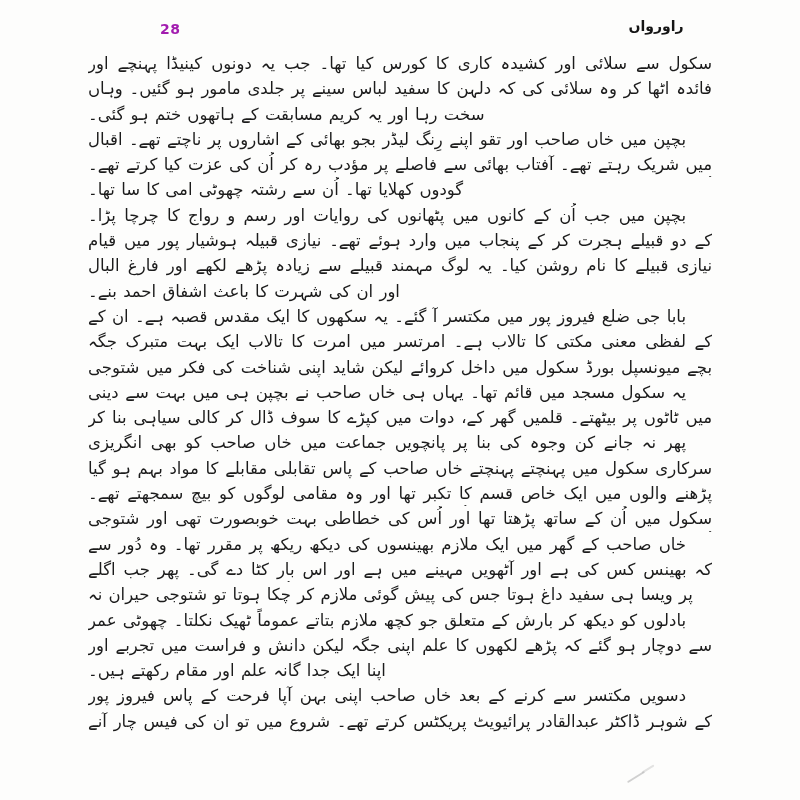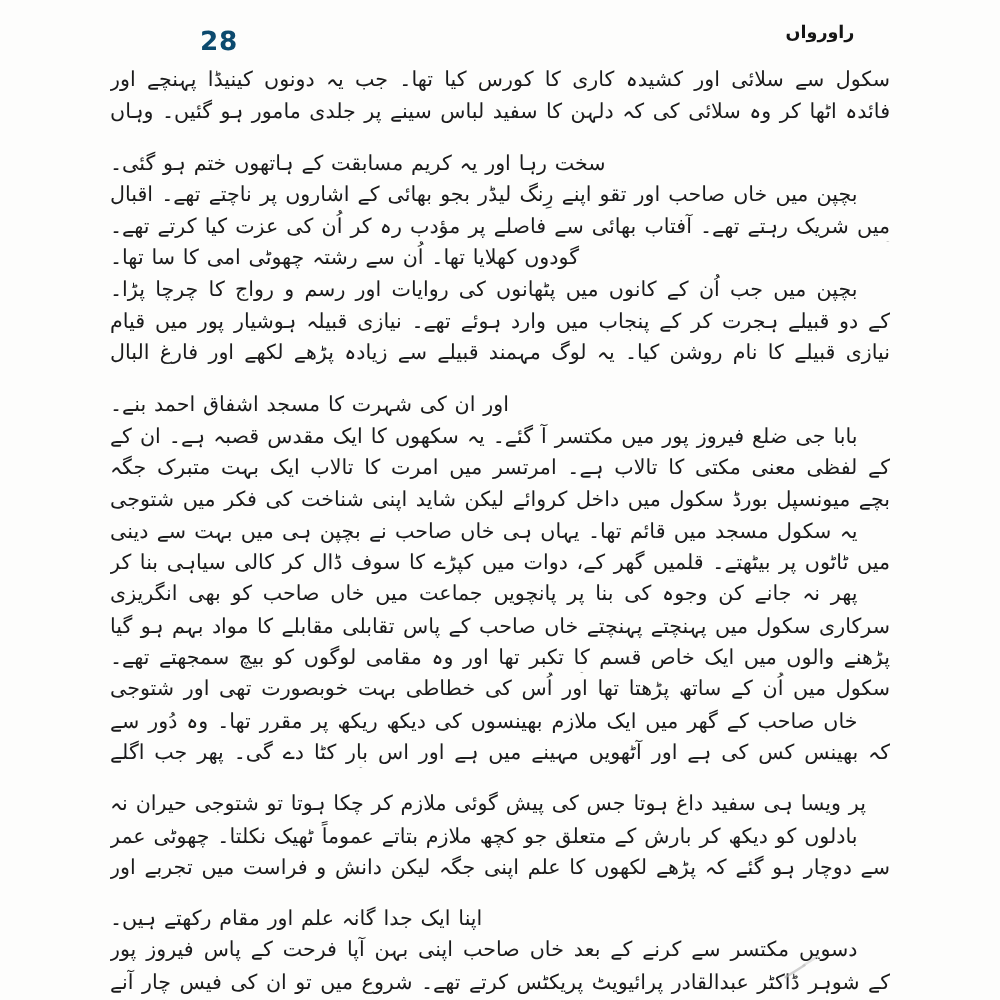--- a/index.html
+++ b/index.html
@@ -11,24 +11,24 @@
   .page{
     position:relative;
     width:800px;height:800px;
     background:#fdfdfc;
     overflow:hidden;
     color:#1b1b1b;
   }
   .pagenum{
     position:absolute;
     left:160px;top:21px;
-    font-size:21px;
+    font-size:14px;
     font-weight:bold;
     letter-spacing:.5px;
-    color:#0c4a6e;
+    color:#a21caf;
   }
   .runhead{
     position:absolute;
     left:596px;top:18px;
     width:120px;
     direction:rtl;
     text-align:center;
     font-size:14px;
     font-weight:bold;
     color:#151515;
@@ -44,21 +44,21 @@
     font-size:16.5px;
     line-height:25.3px;
     height:25.3px;
     overflow:hidden;
     white-space:normal;
     color:#1b1b1b;
     word-spacing:1px;
   }
   .l-full{text-align:justify;text-align-last:justify;}
   .l-open{text-align:justify;text-align-last:justify;padding-right:26px;}
-  .l-end-left{text-align:left;margin-top:16px;}
+  .l-end-left{text-align:left;}
   .l-end-center{text-align:left;}
   .scratch{
     position:absolute;
     background:#b9b9b9;
     opacity:.65;
     border-radius:1px;
   }
   .scratch.s1{left:626px;top:776px;width:20px;height:2px;transform:rotate(-32deg);}
   .scratch.s2{left:641px;top:768px;width:14px;height:2px;transform:rotate(-32deg);opacity:.4;}
 </style>
@@ -71,21 +71,21 @@
   <div class="body-text" id="body-lines">
       <div class="line l-full">سکول سے سلائی اور کشیدہ کاری کا کورس کیا تھا۔ جب یہ دونوں کینیڈا پہنچے اور روزگار کی تلاش ہوئی تو ذکیہ جی نے اسی کورس کا</div>
       <div class="line l-full">فائدہ اٹھا کر وہ سلائی کی کہ دلہن کا سفید لباس سینے پر جلدی مامور ہو گئیں۔ وہاں بھی بجو بھائی نے نیو سیما بنائی، لیکن مقابلہ</div>
       <div class="line l-end-left">سخت رہا اور یہ کریم مسابقت کے ہاتھوں ختم ہو گئی۔</div>
       <div class="line l-open">بچپن میں خاں صاحب اور تقو اپنے رِنگ لیڈر بجو بھائی کے اشاروں پر ناچتے تھے۔ اقبال بھائی کی شرارتوں</div>
       <div class="line l-full">میں شریک رہتے تھے۔ آفتاب بھائی سے فاصلے پر مؤدب رہ کر اُن کی عزت کیا کرتے تھے۔ اُن کی بہنوں نے انہیں</div>
       <div class="line l-end-center">گودوں کھلایا تھا۔ اُن سے رشتہ چھوٹی امی کا سا تھا۔</div>
       <div class="line l-open">بچپن میں جب اُن کے کانوں میں پٹھانوں کی روایات اور رسم و رواج کا چرچا پڑا۔ انہیں معلوم تھا کہ پٹھانوں</div>
       <div class="line l-full">کے دو قبیلے ہجرت کر کے پنجاب میں وارد ہوئے تھے۔ نیازی قبیلہ ہوشیار پور میں قیام پذیر ہوا۔ ان میں عمران خاں نے</div>
       <div class="line l-full">نیازی قبیلے کا نام روشن کیا۔ یہ لوگ مہمند قبیلے سے زیادہ پڑھے لکھے اور فارغ البال تھے۔ مہمند قبیلے نے جالندھر میں پڑاؤ ڈالا</div>
-      <div class="line l-end-left">اور ان کی شہرت کا مسجد اشفاق احمد بنے۔</div>
+      <div class="line l-end-left">اور ان کی شہرت کا باعث اشفاق احمد بنے۔</div>
       <div class="line l-open">بابا جی ضلع فیروز پور میں مکتسر آ گئے۔ یہ سکھوں کا ایک مقدس قصبہ ہے۔ ان کے ایک گرو یہاں مقیم رہے۔ مکتسر</div>
       <div class="line l-full">کے لفظی معنی مکتی کا تالاب ہے۔ امرتسر میں امرت کا تالاب ایک بہت متبرک جگہ مانی جاتی ہے۔ بابا جی نے اپنے سارے</div>
       <div class="line l-full">بچے میونسپل بورڈ سکول میں داخل کروائے لیکن شاید اپنی شناخت کی فکر میں شتوجی کو اسلامیہ دینی مدرسہ میں داخل کرا دیا۔</div>
       <div class="line l-open">یہ سکول مسجد میں قائم تھا۔ یہاں ہی خاں صاحب نے بچپن ہی میں بہت سے دینی مسائل رٹ لیے۔ اس سکول</div>
       <div class="line l-full">میں ٹاٹوں پر بیٹھتے۔ قلمیں گھر کے، دوات میں کپڑے کا سوف ڈال کر کالی سیاہی بنا کر قلم سے لکھا جاتا۔ خاں صاحب کو تختی پر</div>
       <div class="line l-open">پھر نہ جانے کن وجوہ کی بنا پر پانچویں جماعت میں خاں صاحب کو بھی انگریزی سکول میں داخل کرا دیا گیا۔</div>
       <div class="line l-full">سرکاری سکول میں پہنچتے پہنچتے خاں صاحب کے پاس تقابلی مقابلے کا مواد بہم ہو گیا تھا۔ انہوں نے محسوس کیا کہ انگریزی</div>
       <div class="line l-full">پڑھنے والوں میں ایک خاص قسم کا تکبر تھا اور وہ مقامی لوگوں کو بیچ سمجھتے تھے۔ انہیں تجربہ تھا کہ اُن کی وائی مائی کا بیٹا مسجد</div>
       <div class="line l-full">سکول میں اُن کے ساتھ پڑھتا تھا اور اُس کی خطاطی بہت خوبصورت تھی اور شتوجی اُس سے اصلاح لیا کرتے تھے۔</div>
       <div class="line l-open">خاں صاحب کے گھر میں ایک ملازم بھینسوں کی دیکھ ریکھ پر مقرر تھا۔ وہ دُور سے آتی ہوئی بھینس کو دیکھ کر بتا دیتا</div>

